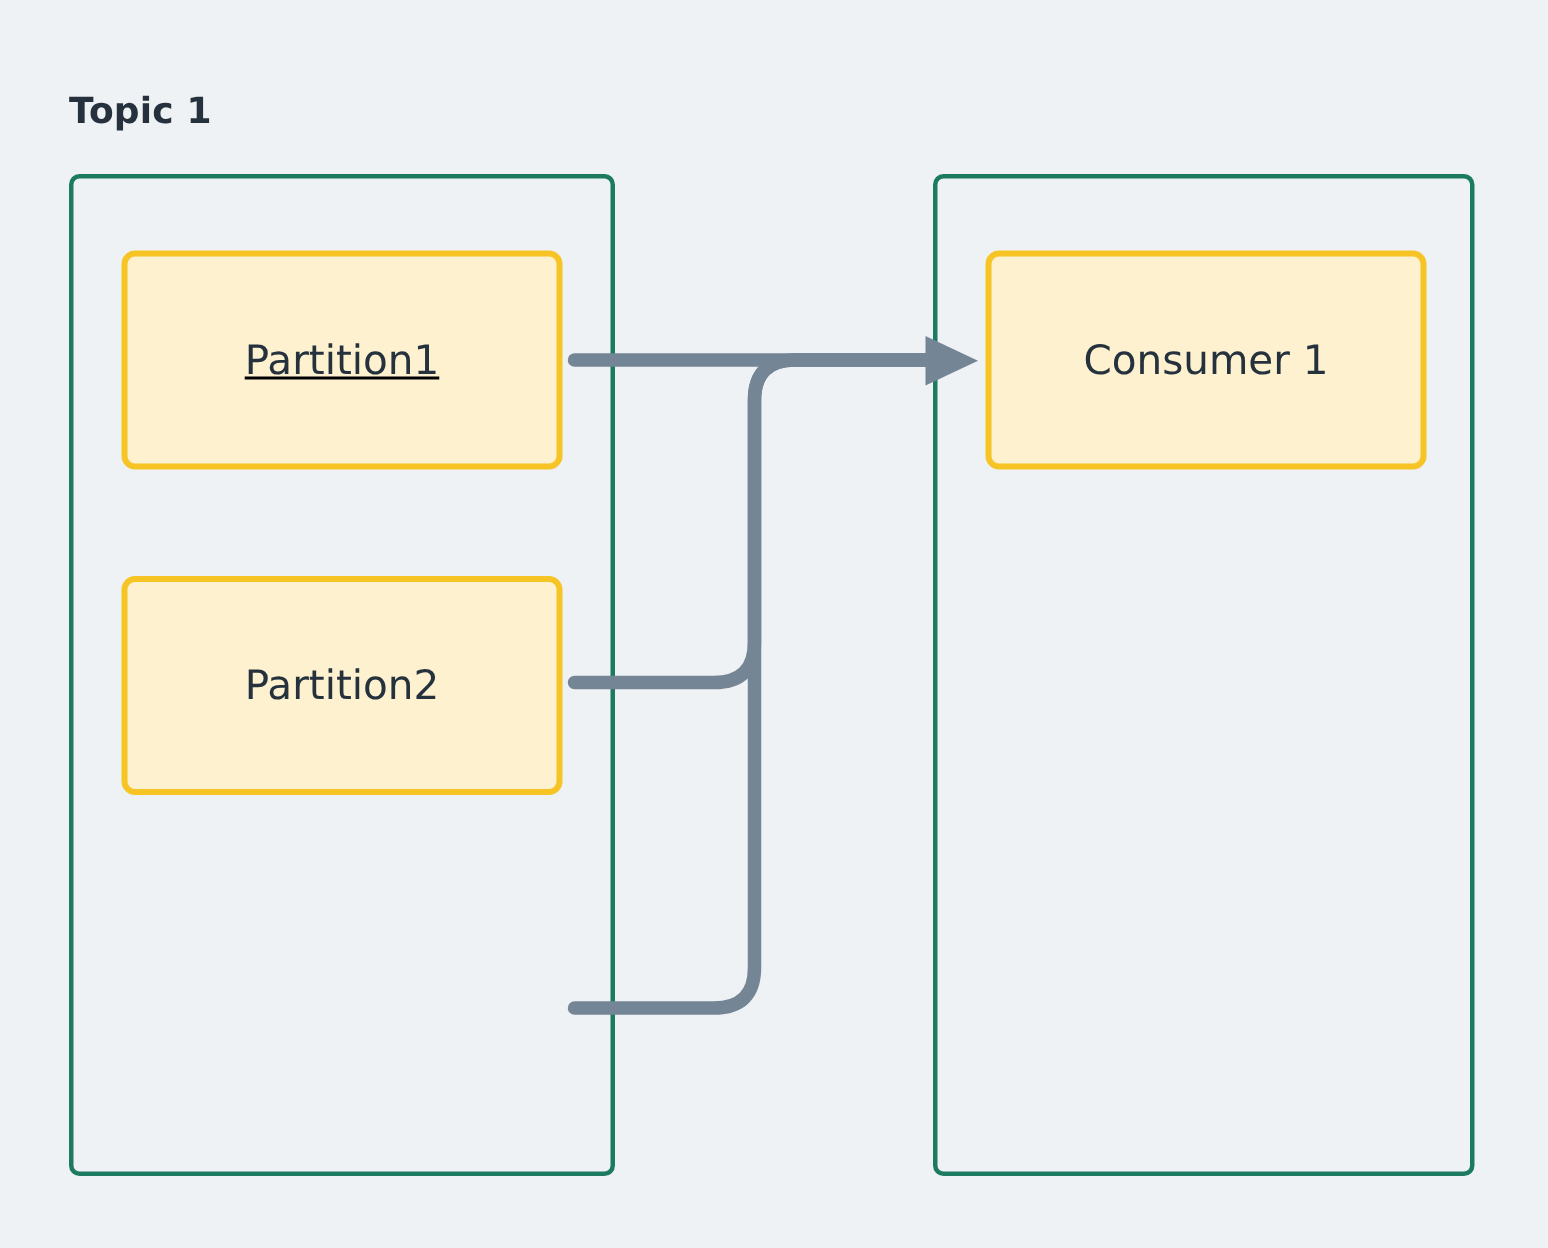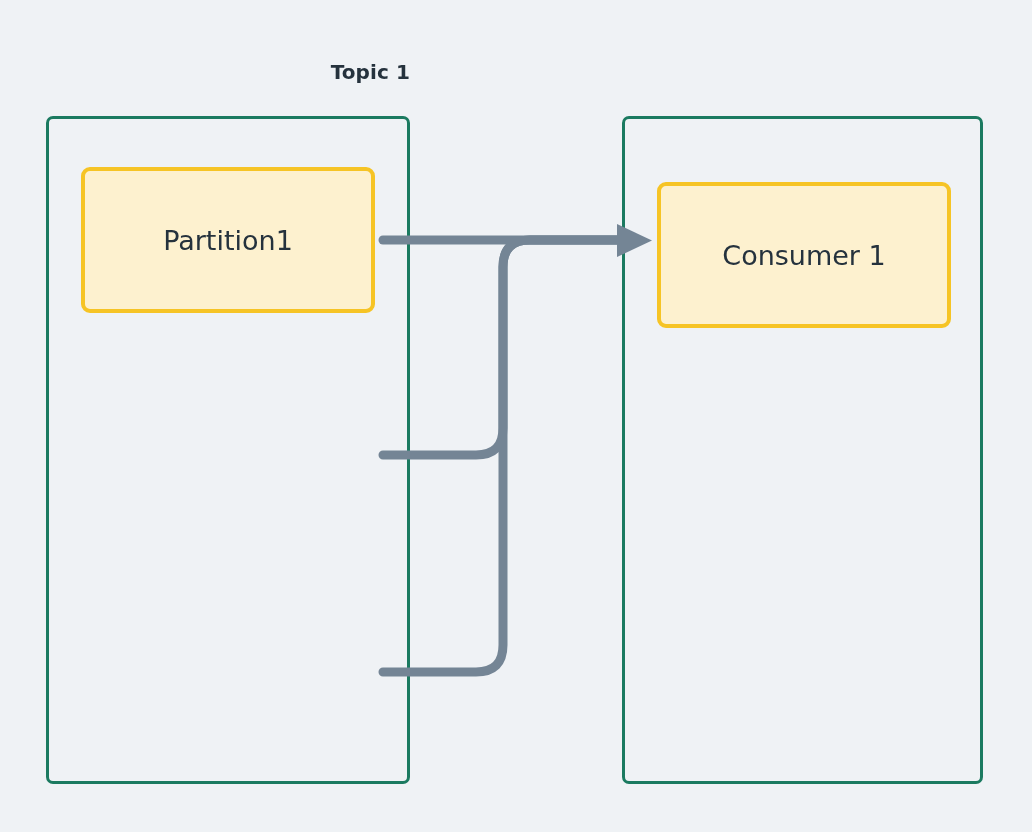--- a/index.html
+++ b/index.html
@@ -16,26 +16,26 @@
   }
   #stage {
     position: absolute;
     left: 0;
     top: 0;
     width: 1032px;
     height: 832px;
   }
   .group-title {
     position: absolute;
-    font-size: 20px;
+    font-size: 24px;
     font-weight: 700;
     color: #25323d;
     letter-spacing: 0.1px;
     white-space: nowrap;
-    text-align: right;
+    text-align: left;
     line-height: 1;
   }
   #topic-title {
     left: 46px;
     top: 62px;
     width: 364px;
   }
   #cg-title {
     left: 622px;
     top: 62px;
@@ -70,24 +70,24 @@
     align-items: center;
     justify-content: center;
   }
   .node-label {
     font-size: 27px;
     font-weight: 400;
     color: #25323d;
     white-space: nowrap;
     line-height: 1;
   }
-  #partition-1 { left: 81px;  top: 167px; width: 294px; height: 146px; }
+  #partition-1 { left: 81px;  top: 167px; width: 294px; height: 146px; text-decoration: underline; }
   #partition-2 { left: 81px;  top: 384px; width: 294px; height: 146px; }
   #partition-3 { left: 81px;  top: 600px; width: 294px; height: 146px; }
-  #consumer-1  { left: 657px; top: 182px; width: 294px; height: 146px; }
+  #consumer-1  { left: 657px; top: 167px; width: 294px; height: 146px; }
 
   #edges {
     position: absolute;
     left: 0;
     top: 0;
     width: 1032px;
     height: 832px;
     pointer-events: none;
   }
 </style>
@@ -109,19 +109,22 @@
       <path id="edge-p3-c1" d="M 383 672 L 476 672 Q 503 672 503 645 L 503 267 Q 503 240 530 240 L 620 240"></path>
       <path id="edge-p1-c1" d="M 383 240 L 620 240"></path>
     </g>
     <polygon points="617,224 652,240.5 617,257" fill="#748595" stroke="none"></polygon>
   </svg>
 
   <div class="node-box" id="partition-1">
     <span class="node-label">Partition1</span>
   </div>
 
+  <div class="node-box" id="partition-2">
+    <span class="node-label">Partition2</span>
+  </div>
 
 
   <div class="node-box" id="consumer-1">
     <span class="node-label">Consumer 1</span>
   </div>
 
 </div>
 
 </body></html>

